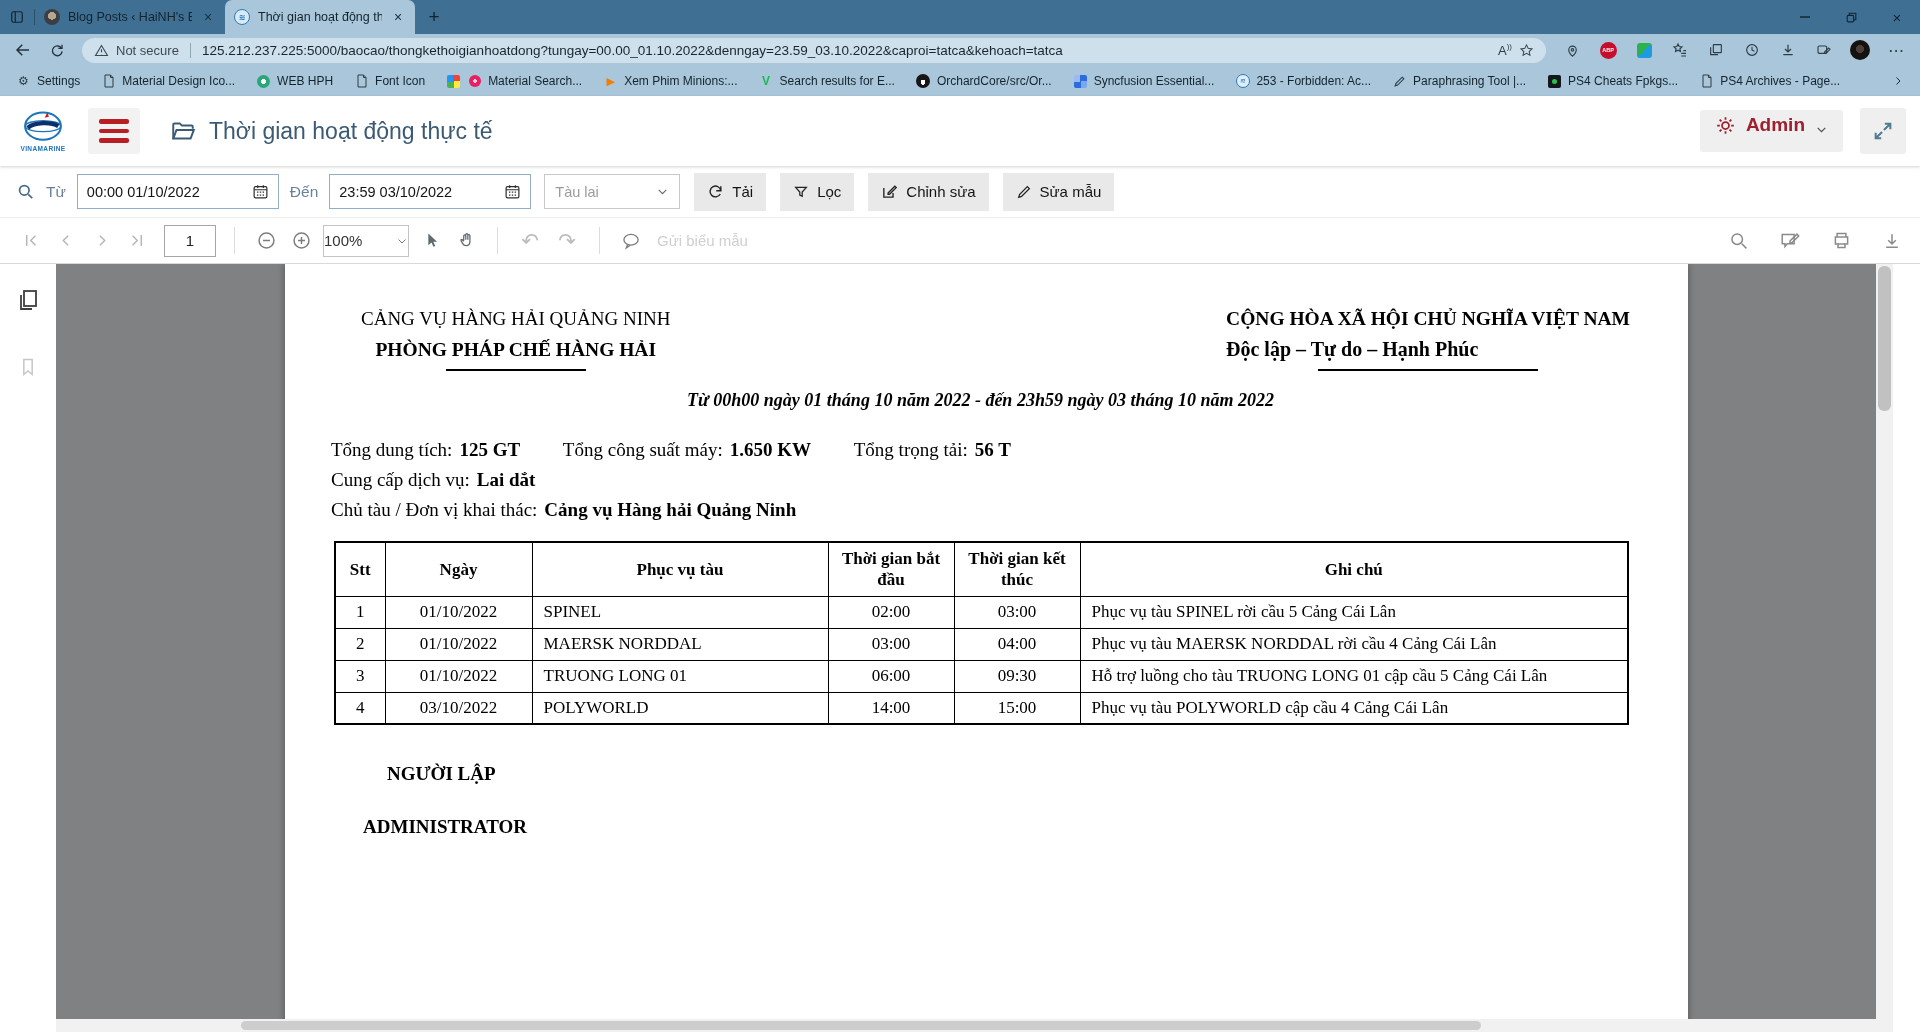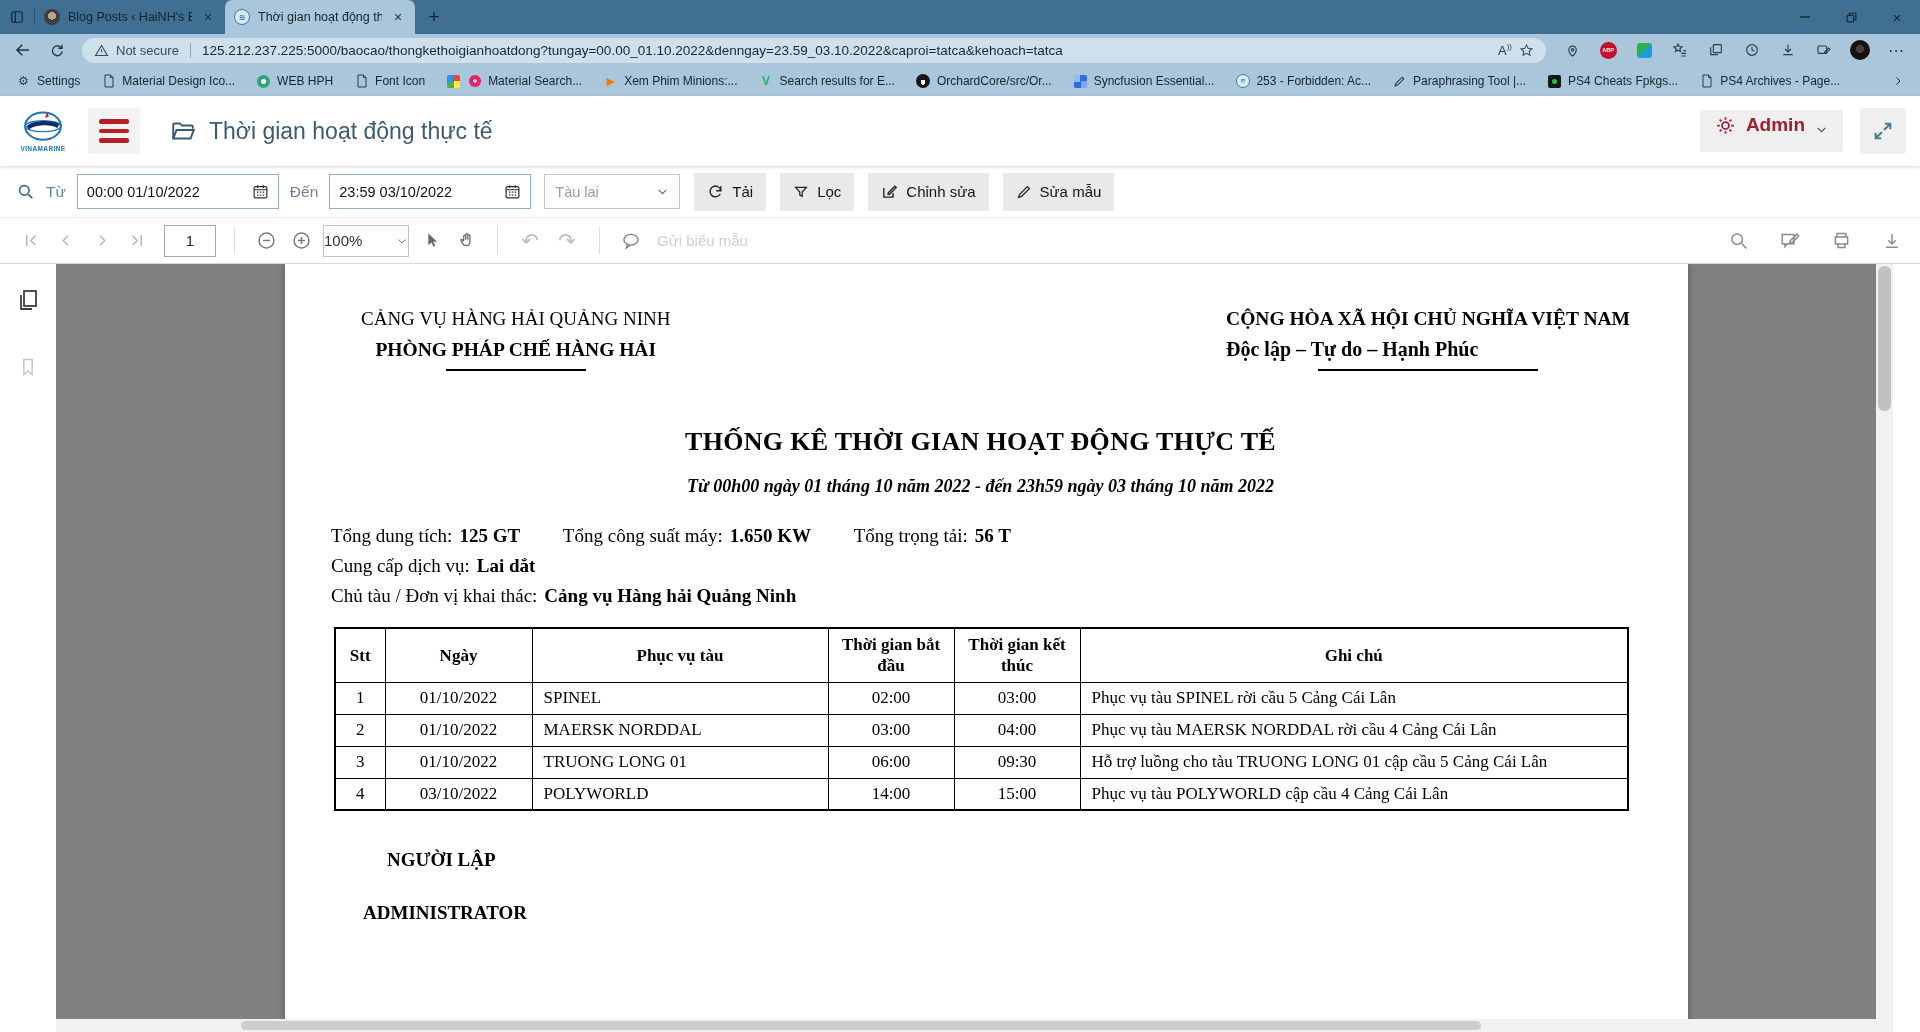--- a/index.html
+++ b/index.html
@@ -579,21 +579,20 @@
               <div class="dh-l2">PHÒNG PHÁP CHẾ HÀNG HẢI</div>
               <div class="uline ul-left"></div>
             </div>
             <div class="dh-right">
               <div class="dh-r1">CỘNG HÒA XÃ HỘI CHỦ NGHĨA VIỆT NAM</div>
               <div class="dh-r2">Độc lập – Tự do – Hạnh Phúc</div>
               <div class="uline ul-right"></div>
             </div>
           </div>
 
-          <div class="doc-title">THỐNG KÊ THỜI GIAN HOẠT ĐỘNG THỰC TẾ</div>
           <div class="doc-subtitle">Từ 00h00 ngày 01 tháng 10 năm 2022 - đến 23h59 ngày 03 tháng 10 năm 2022</div>
 
           <div class="doc-info">
             <div class="line">
               <span class="pair"><span>Tổng dung tích:</span><span class="val">125 GT</span></span>
               <span class="pair"><span>Tổng công suất máy:</span><span class="val">1.650 KW</span></span>
               <span class="pair"><span>Tổng trọng tải:</span><span class="val">56 T</span></span>
             </div>
             <div class="line"><span class="pair"><span>Cung cấp dịch vụ:</span><span class="val">Lai dắt</span></span></div>
             <div class="line"><span class="pair"><span>Chủ tàu / Đơn vị khai thác:</span><span class="val">Cảng vụ Hàng hải Quảng Ninh</span></span></div>

